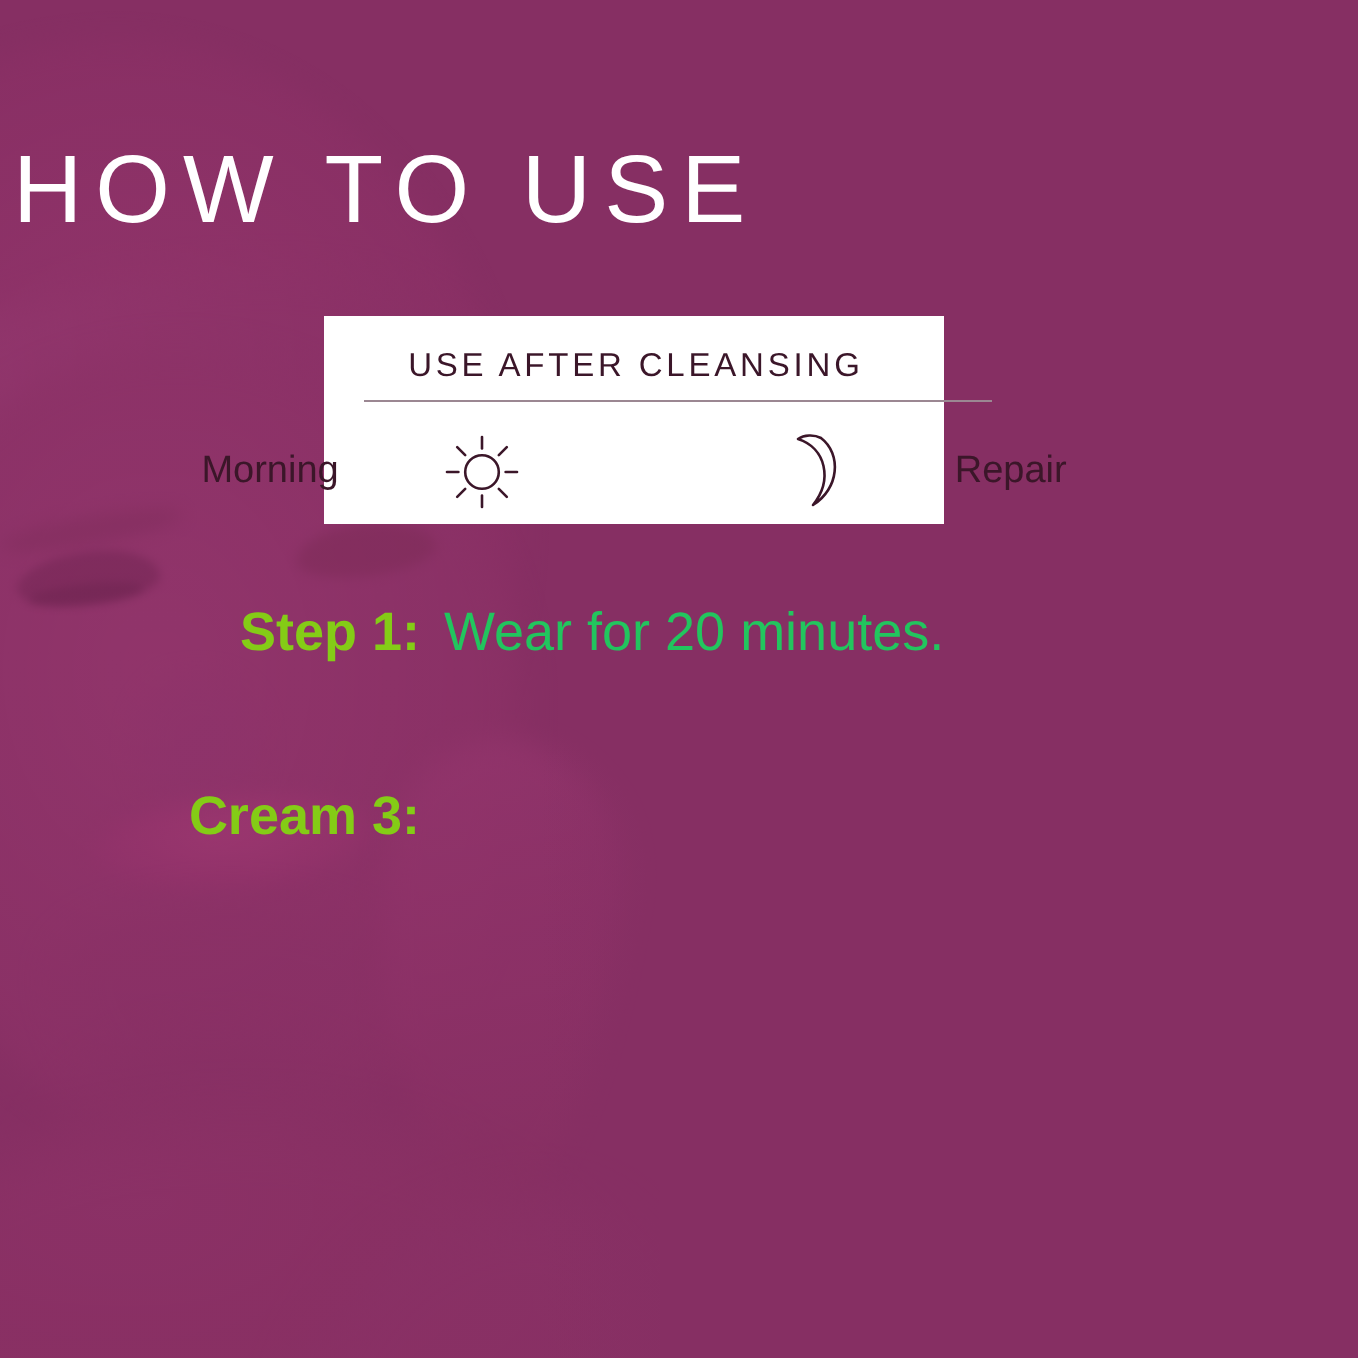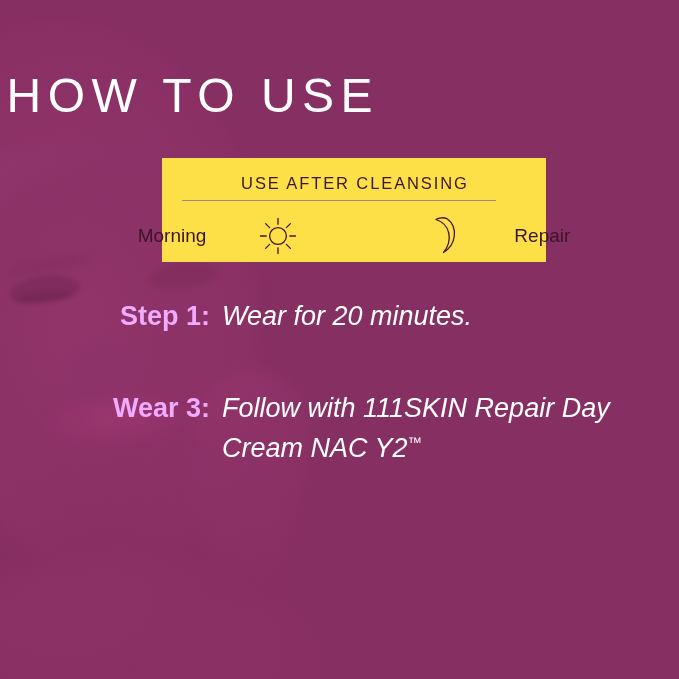--- a/index.html
+++ b/index.html
@@ -133,23 +133,23 @@
     letter-spacing: 6.5px;
     text-indent: 6.5px;
     font-family: "Liberation Sans", sans-serif;
   }
 
   
   .use-card {
     position: absolute;
     left: 162px;
     top: 158px;
-    width: 384px;
+    width: 310px;
     height: 104px;
-    background: #fde047;
+    background: #ffffff;
     box-sizing: border-box;
   }
   .card-heading {
     position: absolute;
     top: 16px;
     left: 0;
     width: 100%;
     text-align: center;
     color: #3b1629;
     font-size: 16.5px;
@@ -203,34 +203,33 @@
   }
   .step-row {
     display: flex;
     align-items: flex-start;
     margin-bottom: 26px;
   }
   .step-label {
     width: 210px;
     text-align: right;
     flex: 0 0 210px;
-    color: #f0abfc;
+    color: #84cc16;
     font-size: 27px;
     line-height: 40px;
     font-weight: 700;
     white-space: nowrap;
   }
   .step-text {
     margin-left: 12px;
-    color: #ffffff;
+    color: #22c55e;
     font-size: 27px;
     line-height: 40px;
     font-weight: 300;
     max-width: 420px;
-    font-style: italic;
   }
   .tm {
     font-size: 14px;
     vertical-align: super;
     line-height: 0;
   }
 </style>
 </head>
 <body>
 
@@ -304,21 +303,18 @@
         <div class="step-label">Step 1:</div>
         <div class="step-text">
           <span>Wear for 20 minutes.</span><span class="tm"></span>
         </div>
       </div>
 
       <div class="step-row">
       </div>
 
       <div class="step-row">
-        <div class="step-label">Wear 3:</div>
-        <div class="step-text">
-          <span>Follow with 111SKIN Repair Day Cream NAC Y2</span><span class="tm">™</span>
-        </div>
+        <div class="step-label">Cream 3:</div>
       </div>
 
     </div>
   </div>
 </div>
 
 </body></html>

